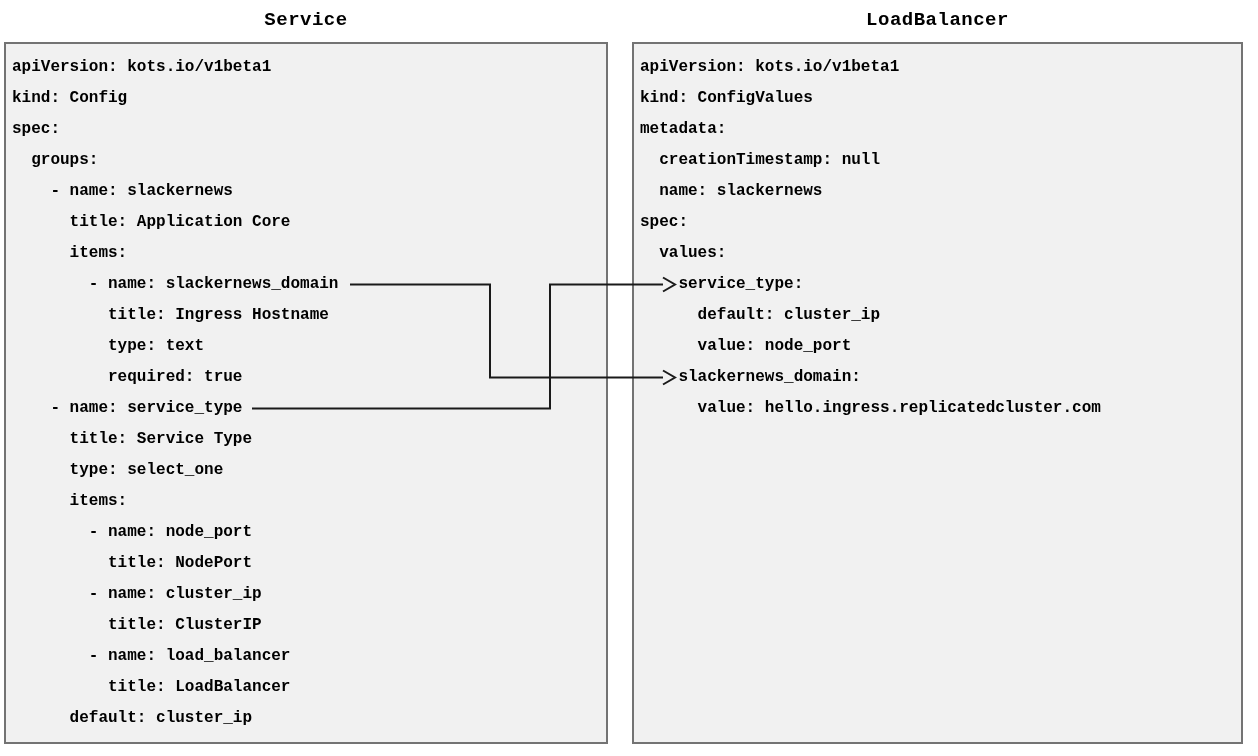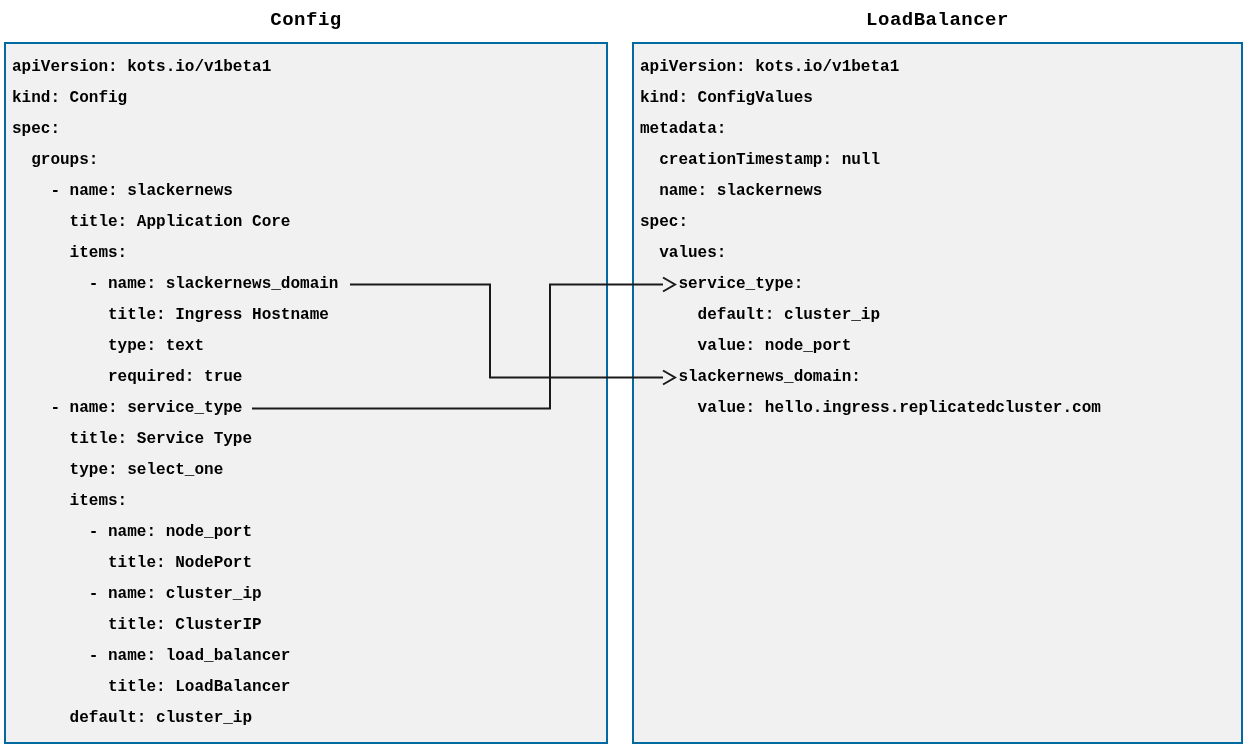--- a/index.html
+++ b/index.html
@@ -26,21 +26,21 @@
     letter-spacing: 0.5px;
   }
   .title-left  { left: 4px;   width: 604px; }
   .title-right { left: 632px; width: 611px; }
   .yaml-panel {
     position: absolute;
     top: 42px;
     height: 702px;
     box-sizing: border-box;
     background: #f1f1f1;
-    border: 2px solid #0369a1;
+    border: 2px solid #737373;
   }
   .panel-left  { left: 4px;   width: 604px; }
   .panel-right { left: 632px; width: 611px; }
   .yaml-code {
     margin: 0;
     padding: 8px 0 0 6px;
     font-family: "Liberation Mono", "DejaVu Sans Mono", monospace;
     font-weight: bold;
     font-size: 16px;
     line-height: 31px;
@@ -52,21 +52,21 @@
     left: 0;
     top: 0;
     width: 1258px;
     height: 756px;
     pointer-events: none;
   }
 </style>
 </head>
 <body>
 
-<div class="panel-title title-left">Config</div>
+<div class="panel-title title-left">Service</div>
 <div class="panel-title title-right">LoadBalancer</div>
 
 <div class="yaml-panel panel-left">
   <pre class="yaml-code">apiVersion: kots.io/v1beta1
 kind: Config
 spec:
   groups:
     - name: slackernews
       title: Application Core
       items:

